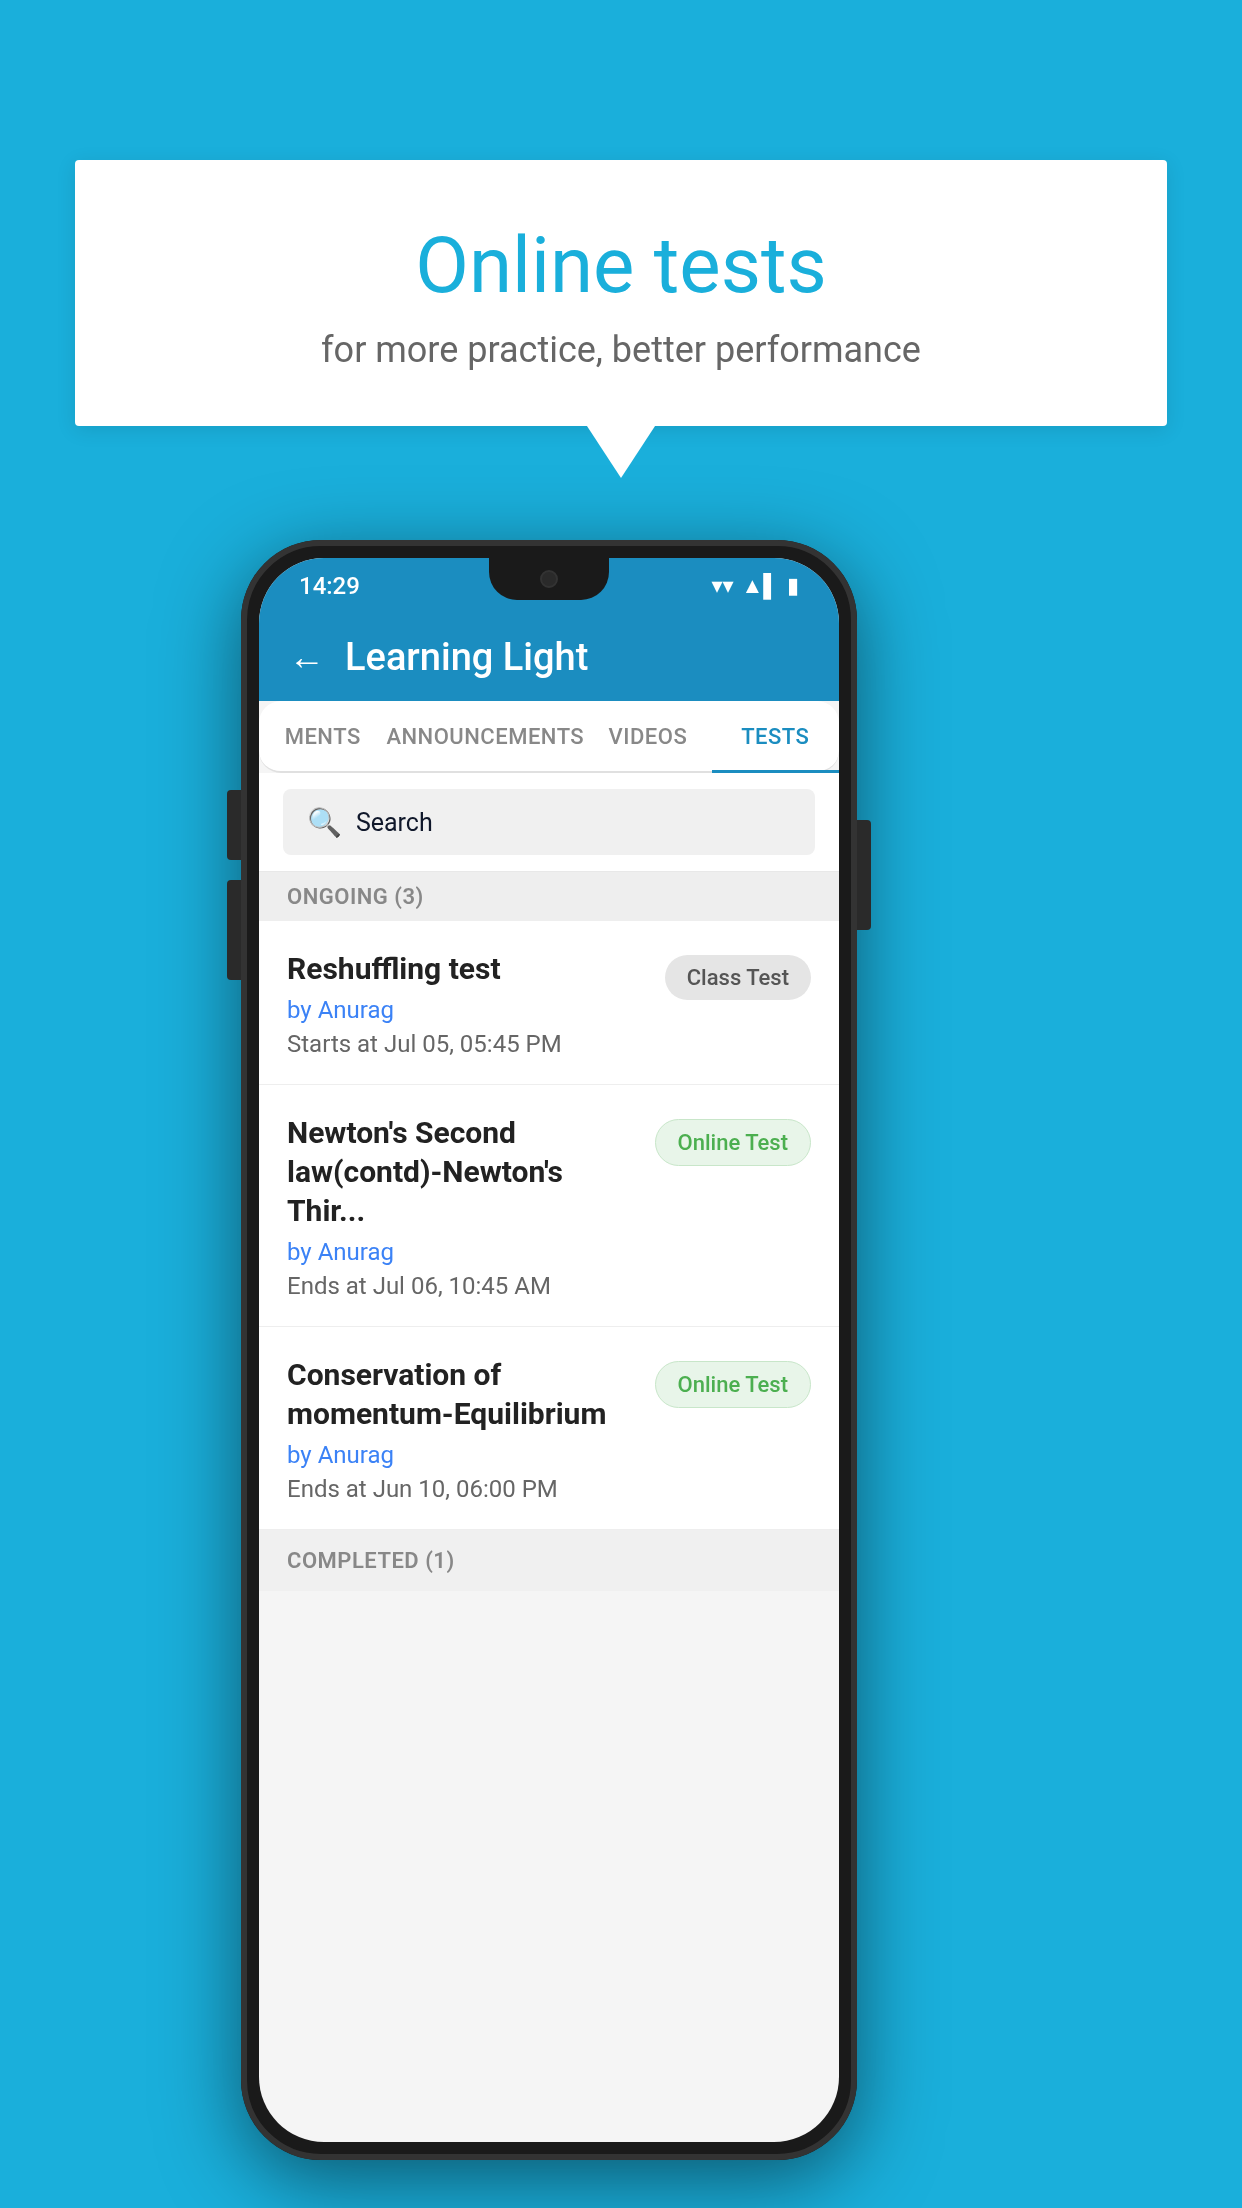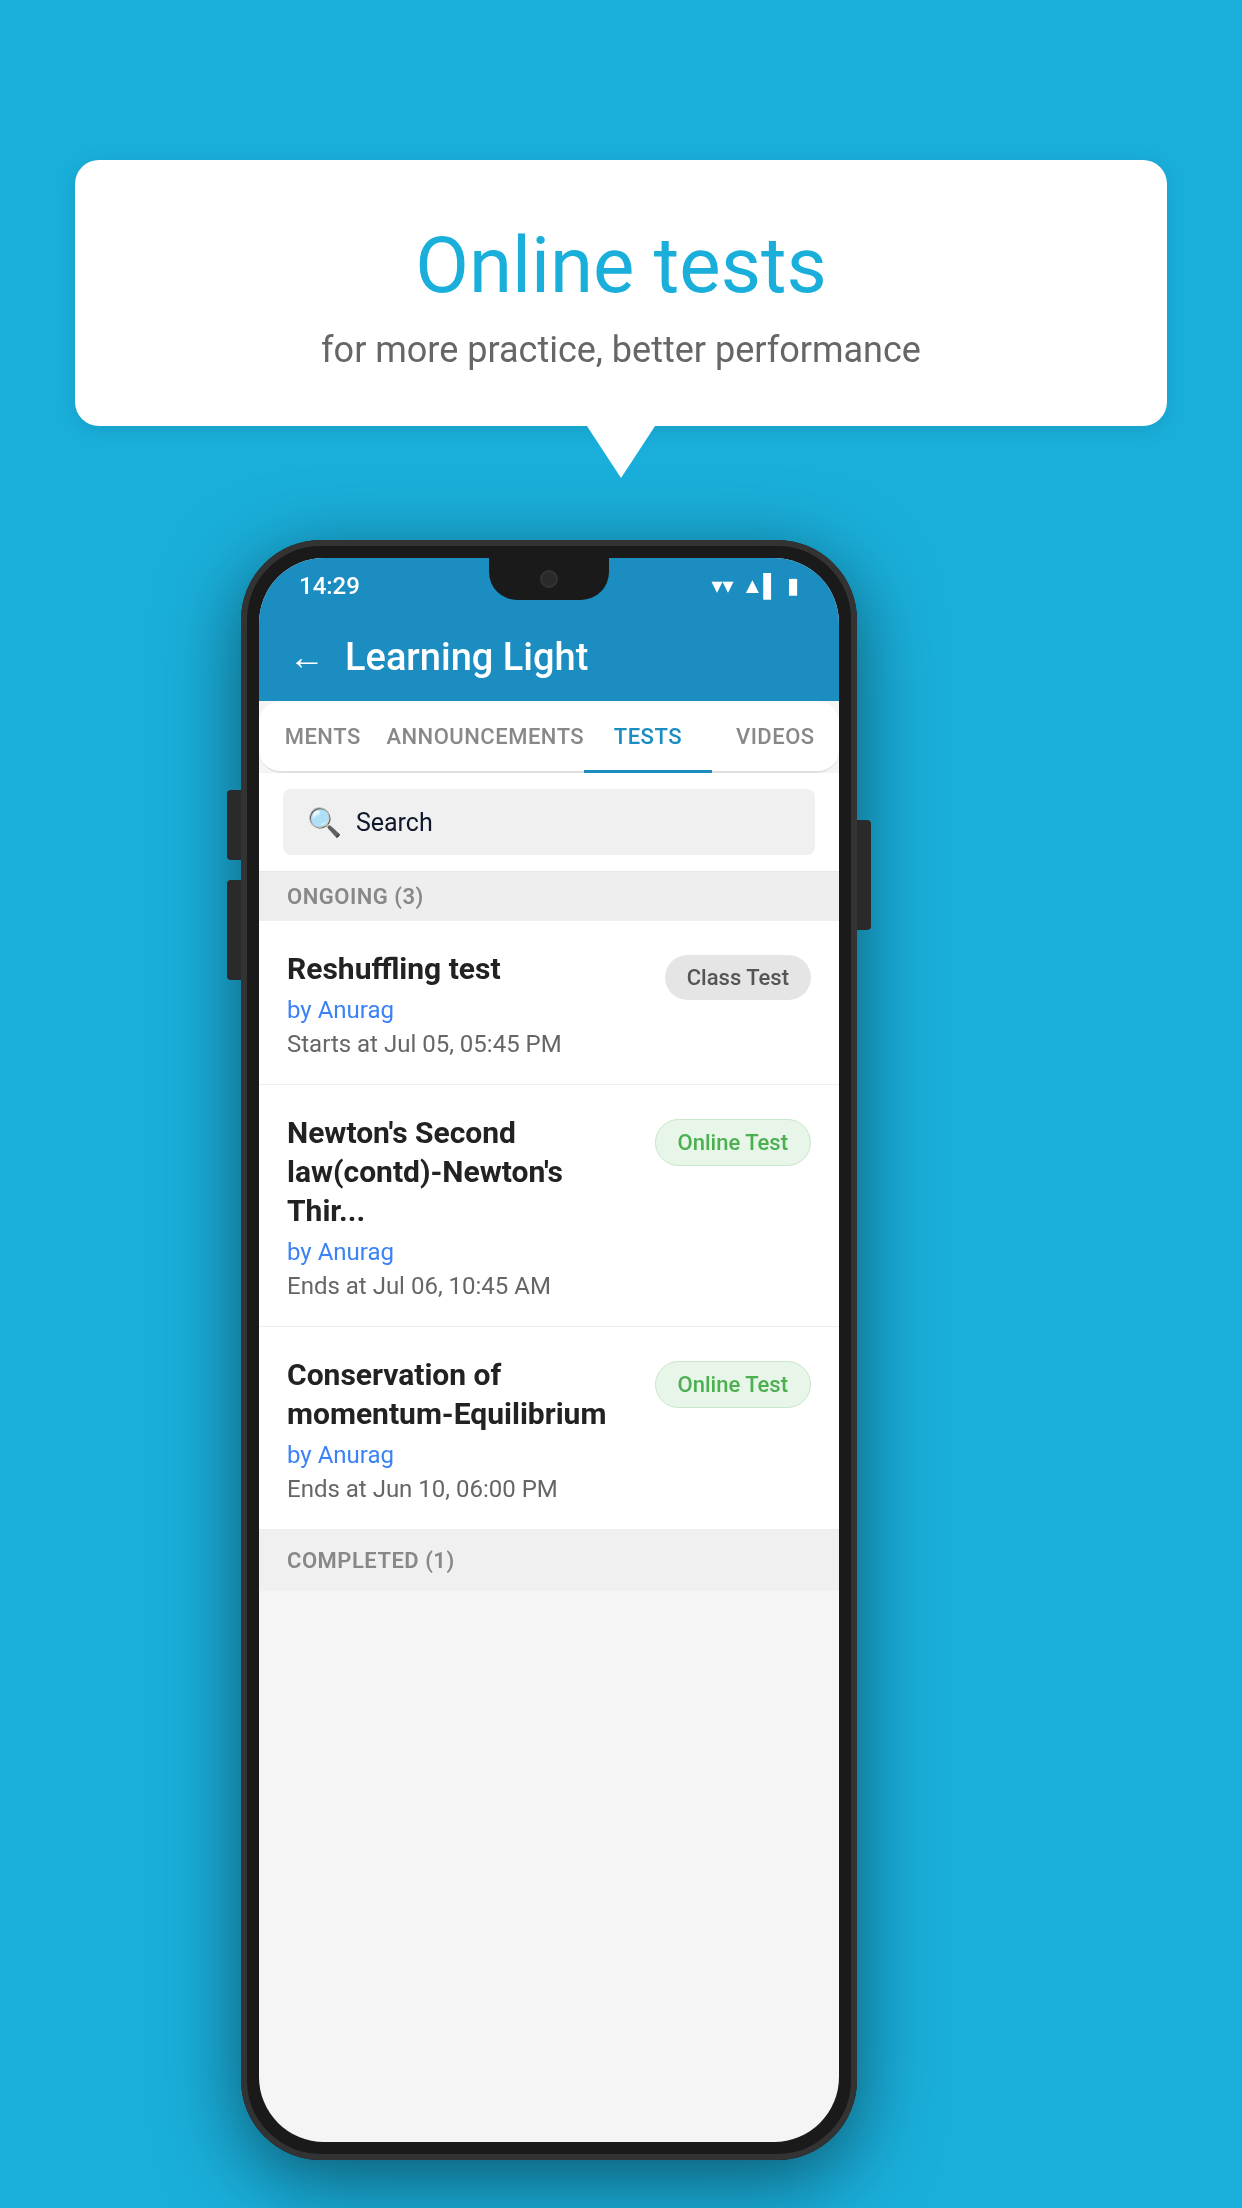--- a/index.html
+++ b/index.html
@@ -13,21 +13,21 @@
       position: relative;
     }
 
     
     .speech-bubble {
       position: absolute;
       top: 160px;
       left: 75px;
       right: 75px;
       background: white;
-      border-radius: 24px;
+      border-radius: 4px;
       padding: 60px 50px 55px;
       text-align: center;
       box-shadow: 0 4px 20px rgba(0,0,0,0.1);
     }
 
     .speech-bubble::after {
       content: '';
       position: absolute;
       bottom: -52px;
       left: 50%;
@@ -366,25 +366,25 @@
         <span class="app-title">Learning Light</span>
       </div>
 
       <div class="tabs-container">
         <div class="tab">
           <span>MENTS</span>
         </div>
         <div class="tab">
           <span>ANNOUNCEMENTS</span>
         </div>
+        <div class="tab">
+          <span>VIDEOS</span>
+        </div>
         <div class="tab active">
           <span>TESTS</span>
-        </div>
-        <div class="tab">
-          <span>VIDEOS</span>
         </div>
       </div>
 
       <div class="search-container">
         <div class="search-bar">
           <span style="color:#999;font-size:28px;">🔍</span>
           <span class="search-text">Search</span>
         </div>
       </div>
 

